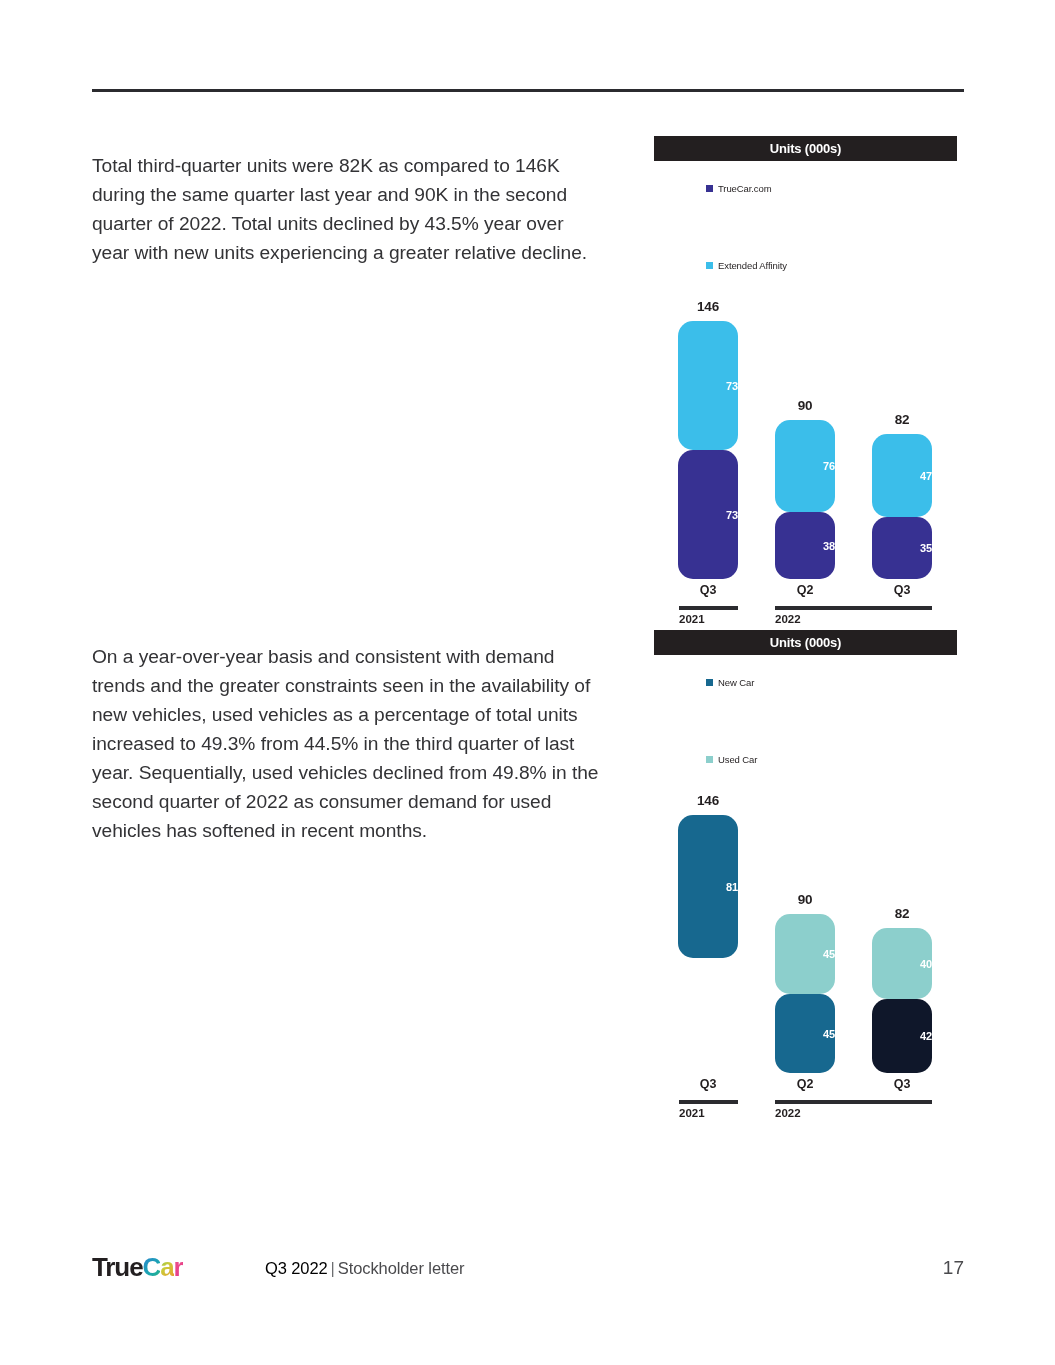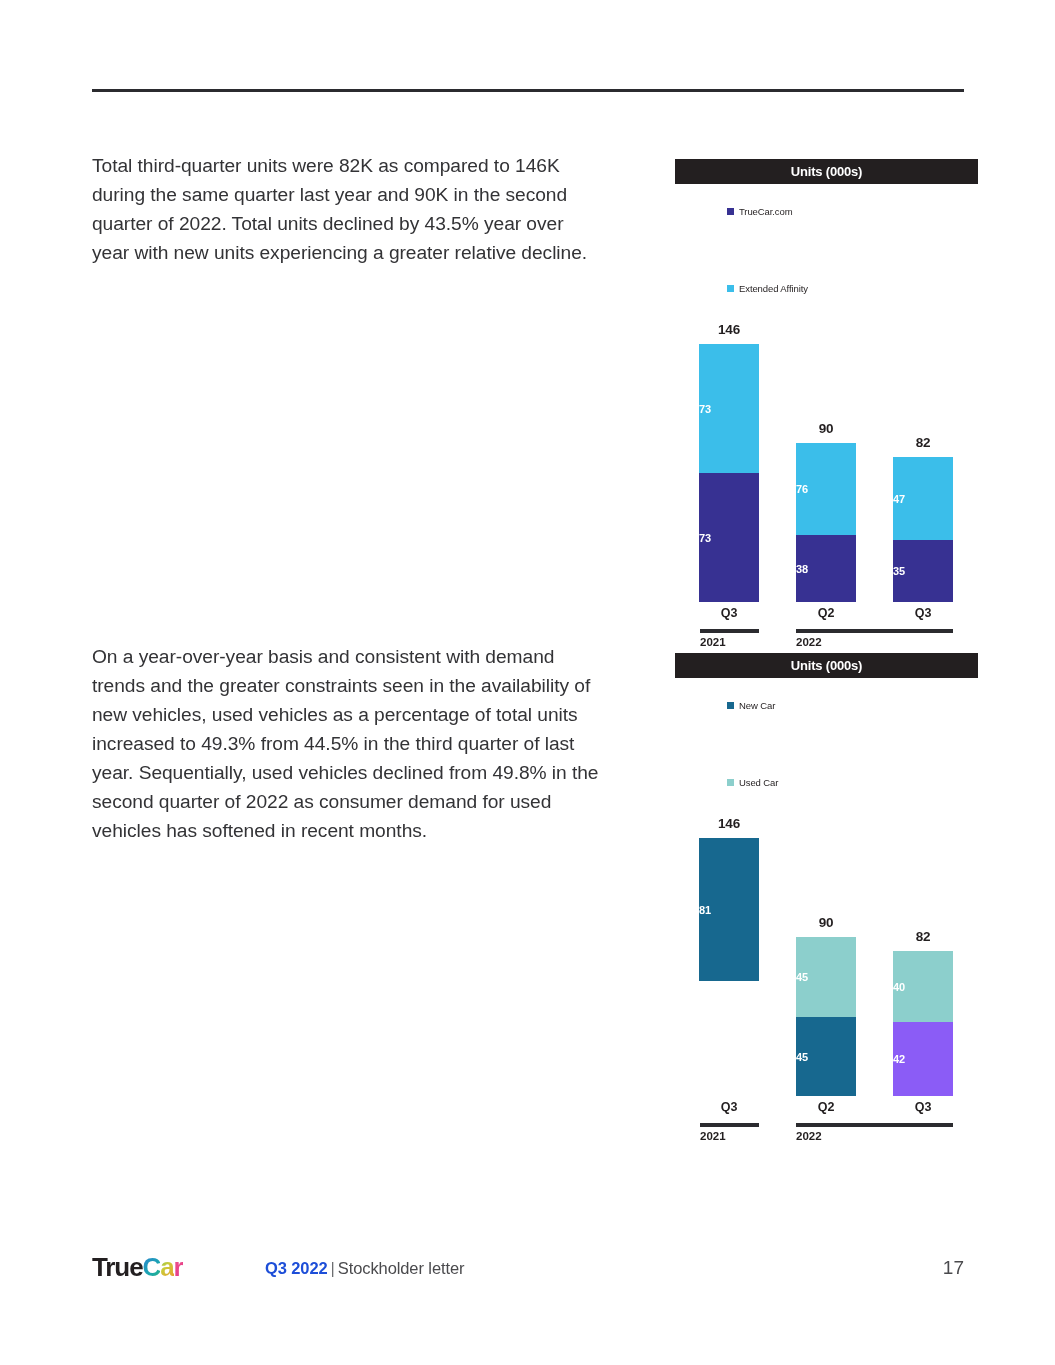--- a/index.html
+++ b/index.html
@@ -35,23 +35,22 @@
     line-height: 29px;
     color: #333336;
     letter-spacing: -0.05px;
   }
   #para-1 { top: 132px; }
   #para-2 { top: 623px; }
 
   
   .chart-block {
     position: absolute;
-    left: 675px;
+    left: 654px;
     width: 303px;
-    margin-top: 23px;
   }
   #chart-1 { top: 136px; }
   #chart-2 { top: 630px; }
 
   .chart-title-bar {
     background: #231f20;
     height: 25px;
     display: flex;
     align-items: center;
     justify-content: center;
@@ -114,21 +113,22 @@
   .stack {
     position: absolute;
     bottom: 0;
     width: 100%;
   }
   .seg {
     position: relative;
     width: 100%;
     display: flex;
     align-items: center;
-    justify-content: flex-start;
+    justify-content: flex-end;
+    border-radius: 15px;
   }
   .seg-label {
     font-size: 11px;
     font-weight: bold;
     color: #ffffff;
     letter-spacing: -0.1px;
   }
 
   
   .axis {
@@ -207,21 +207,21 @@
   }
   .footer-center {
     position: absolute;
     left: 173px;
     top: 5px;
     font-size: 16.5px;
     line-height: 22px;
     white-space: nowrap;
     letter-spacing: -0.1px;
   }
-  .footer-center .f-q { font-weight: bold; color: #1d4ed8; }
+  .footer-center .f-q { font-weight: normal; color: #000000; }
   .footer-center .f-sep { color: #6d6e71; margin: 0 3px; }
   .footer-center .f-doc { color: #4a4a4d; }
   .page-num {
     position: absolute;
     right: 0;
     top: 5px;
     font-size: 19px;
     line-height: 22px;
     color: #4a4a4d;
   }
@@ -337,21 +337,21 @@
         </div>
       </div>
     </div>
 
     <div class="bar-group g3">
       <div class="bar-total" style="bottom:152px">82</div>
       <div class="stack" style="height:145px">
         <div class="seg" style="height:71px;background:#8ccfcc">
           <span class="seg-label">40</span>
         </div>
-        <div class="seg" style="height:74px;background:#8b5cf6">
+        <div class="seg" style="height:74px;background:#0f172a">
           <span class="seg-label">42</span>
         </div>
       </div>
     </div>
   </div>
 
   <div class="axis">
     <div class="q-label g1">Q3</div>
     <div class="q-label g2">Q2</div>
     <div class="q-label g3">Q3</div>

